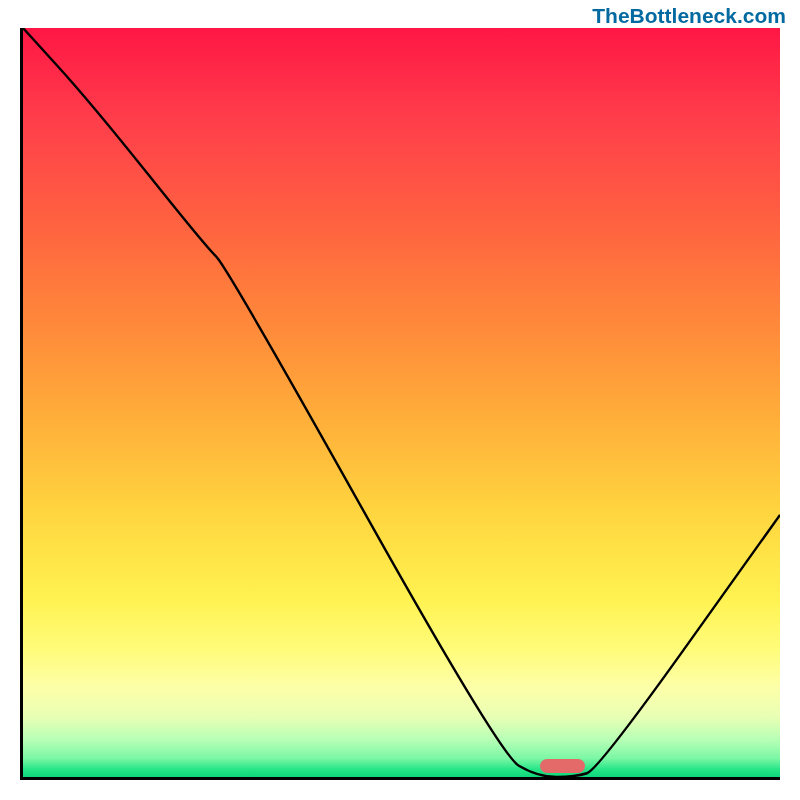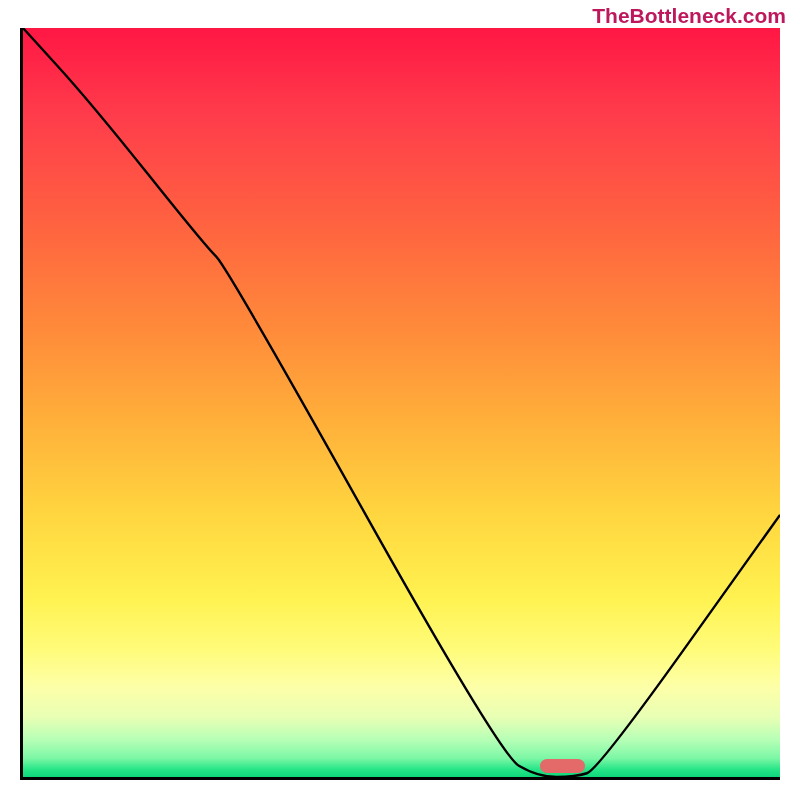--- a/index.html
+++ b/index.html
@@ -14,21 +14,21 @@
     position: relative;
     width: 800px;
     height: 800px;
   }
   .watermark {
     position: absolute;
     top: 4px;
     right: 14px;
     font-size: 21px;
     font-weight: bold;
-    color: #be185d;
+    color: #0369a1;
     z-index: 5;
   }
   .plot-area {
     position: absolute;
     left: 20px;
     top: 28px;
     width: 760px;
     height: 752px;
     background: linear-gradient(to bottom,
       #ff1744 0%,

